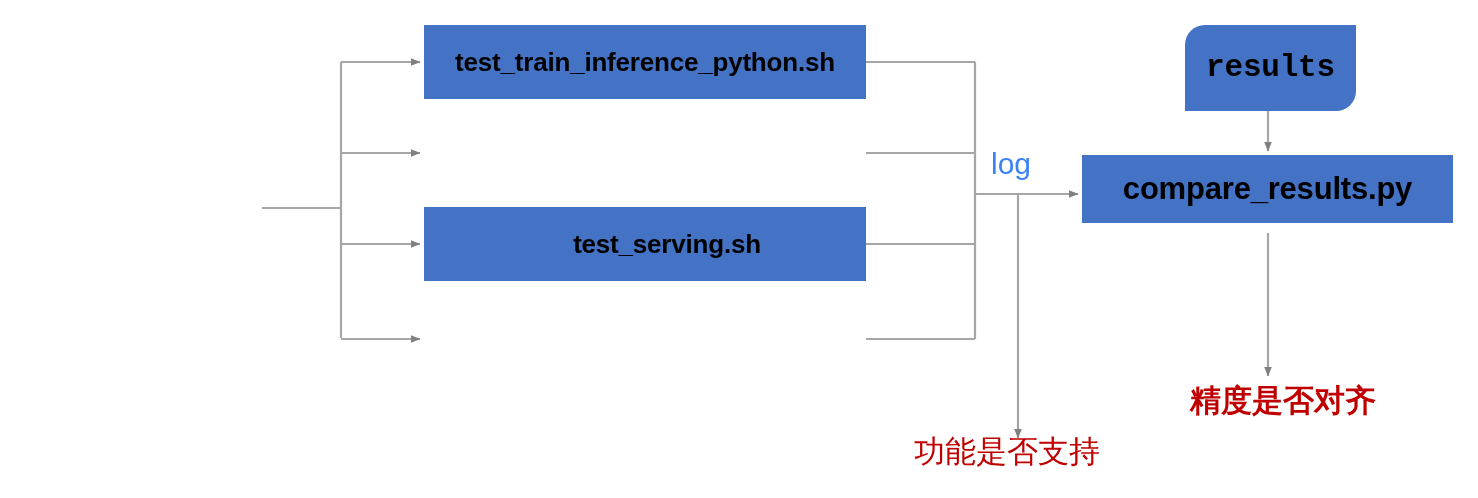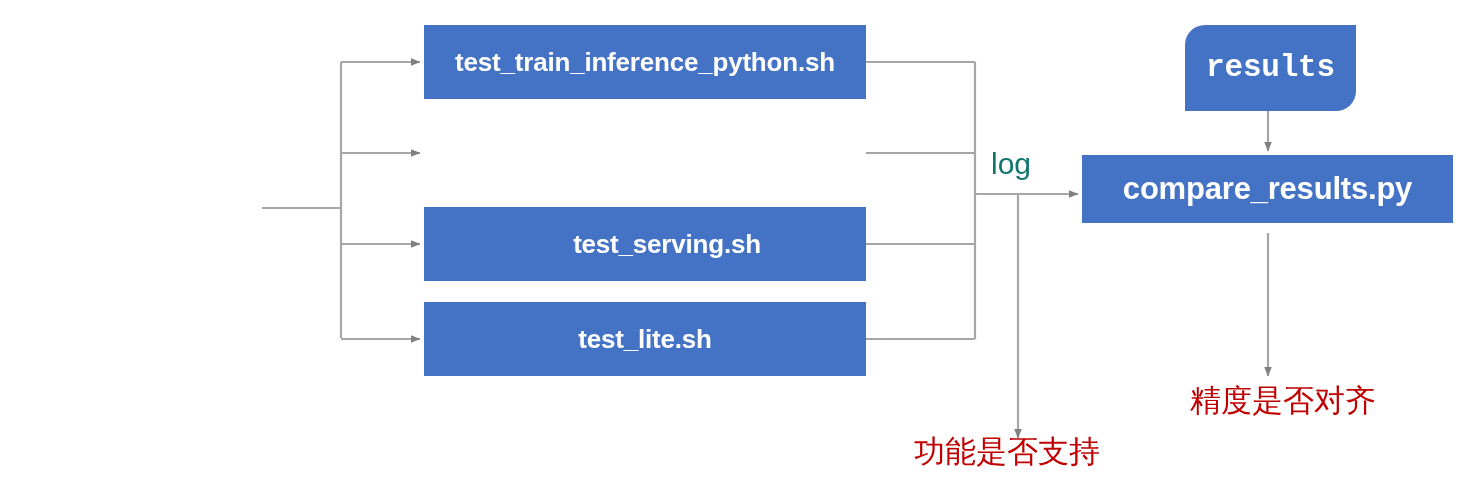--- a/index.html
+++ b/index.html
@@ -20,21 +20,21 @@
     position: absolute;
     left: 0;
     top: 0;
     width: 1478px;
     height: 498px;
     pointer-events: none;
   }
   .node {
     position: absolute;
     background: #4472C4;
-    color: #ffffff;
+    color: #000000;
     font-weight: bold;
     display: flex;
     align-items: center;
     justify-content: center;
     text-align: center;
     box-sizing: border-box;
     letter-spacing: -0.2px;
     line-height: 1.1;
   }
   .node-prepare {
@@ -55,36 +55,36 @@
     border-top-left-radius: 20px;
     border-bottom-right-radius: 20px;
     font-family: Liberation Mono, monospace;
   }
   .node-compare {
     left: 1082px; top: 155px; width: 371px; height: 68px;
     font-size: 31px;
   }
   .edge-label {
     position: absolute;
-    color: #0f766e;
+    color: #3b82f6;
     font-size: 30px;
     line-height: 1;
     white-space: nowrap;
   }
   .edge-label-log { left: 991px; top: 149px; }
   .note-red {
     position: absolute;
     color: #C00000;
     font-size: 31px;
     font-weight: 500;
     white-space: nowrap;
     line-height: 1;
   }
   .note-func { left: 914px; top: 436px; }
-  .note-prec { left: 1190px; top: 385px; }
+  .note-prec { left: 1190px; top: 385px; font-weight: bold; }
 </style>
 </head>
 <body>
 
 <div id="canvas">
 
   <svg class="svg-layer" viewBox="0 0 1478 498" width="1478" height="498" xmlns="http://www.w3.org/2000/svg">
     <defs>
       <marker id="arrowGray" markerWidth="10" markerHeight="8" refX="9.5" refY="4" orient="auto" markerUnits="userSpaceOnUse">
         <path d="M0,0 L10,4 L0,8 z" fill="#808080"></path>
@@ -135,21 +135,20 @@
       <path d="M1268,233 L1268,376" stroke="#A6A6A6" stroke-width="2.2" fill="none" marker-end="url(#arrowGray)"></path>
     </g>
   </svg>
 
 
   <div class="node node-script node-script-1">test_train_inference_python.sh</div>
 
 
   <div class="node node-script node-script-3">test_serving.sh</div>
 
-  <div class="node node-script node-script-4">test_lite.sh</div>
 
   <div class="node node-results">results</div>
 
   <div class="node node-compare">compare_results.py</div>
 
   <div class="edge-label edge-label-log">log</div>
 
   <div class="note-red note-func">功能是否支持</div>
 
   <div class="note-red note-prec">精度是否对齐</div>

